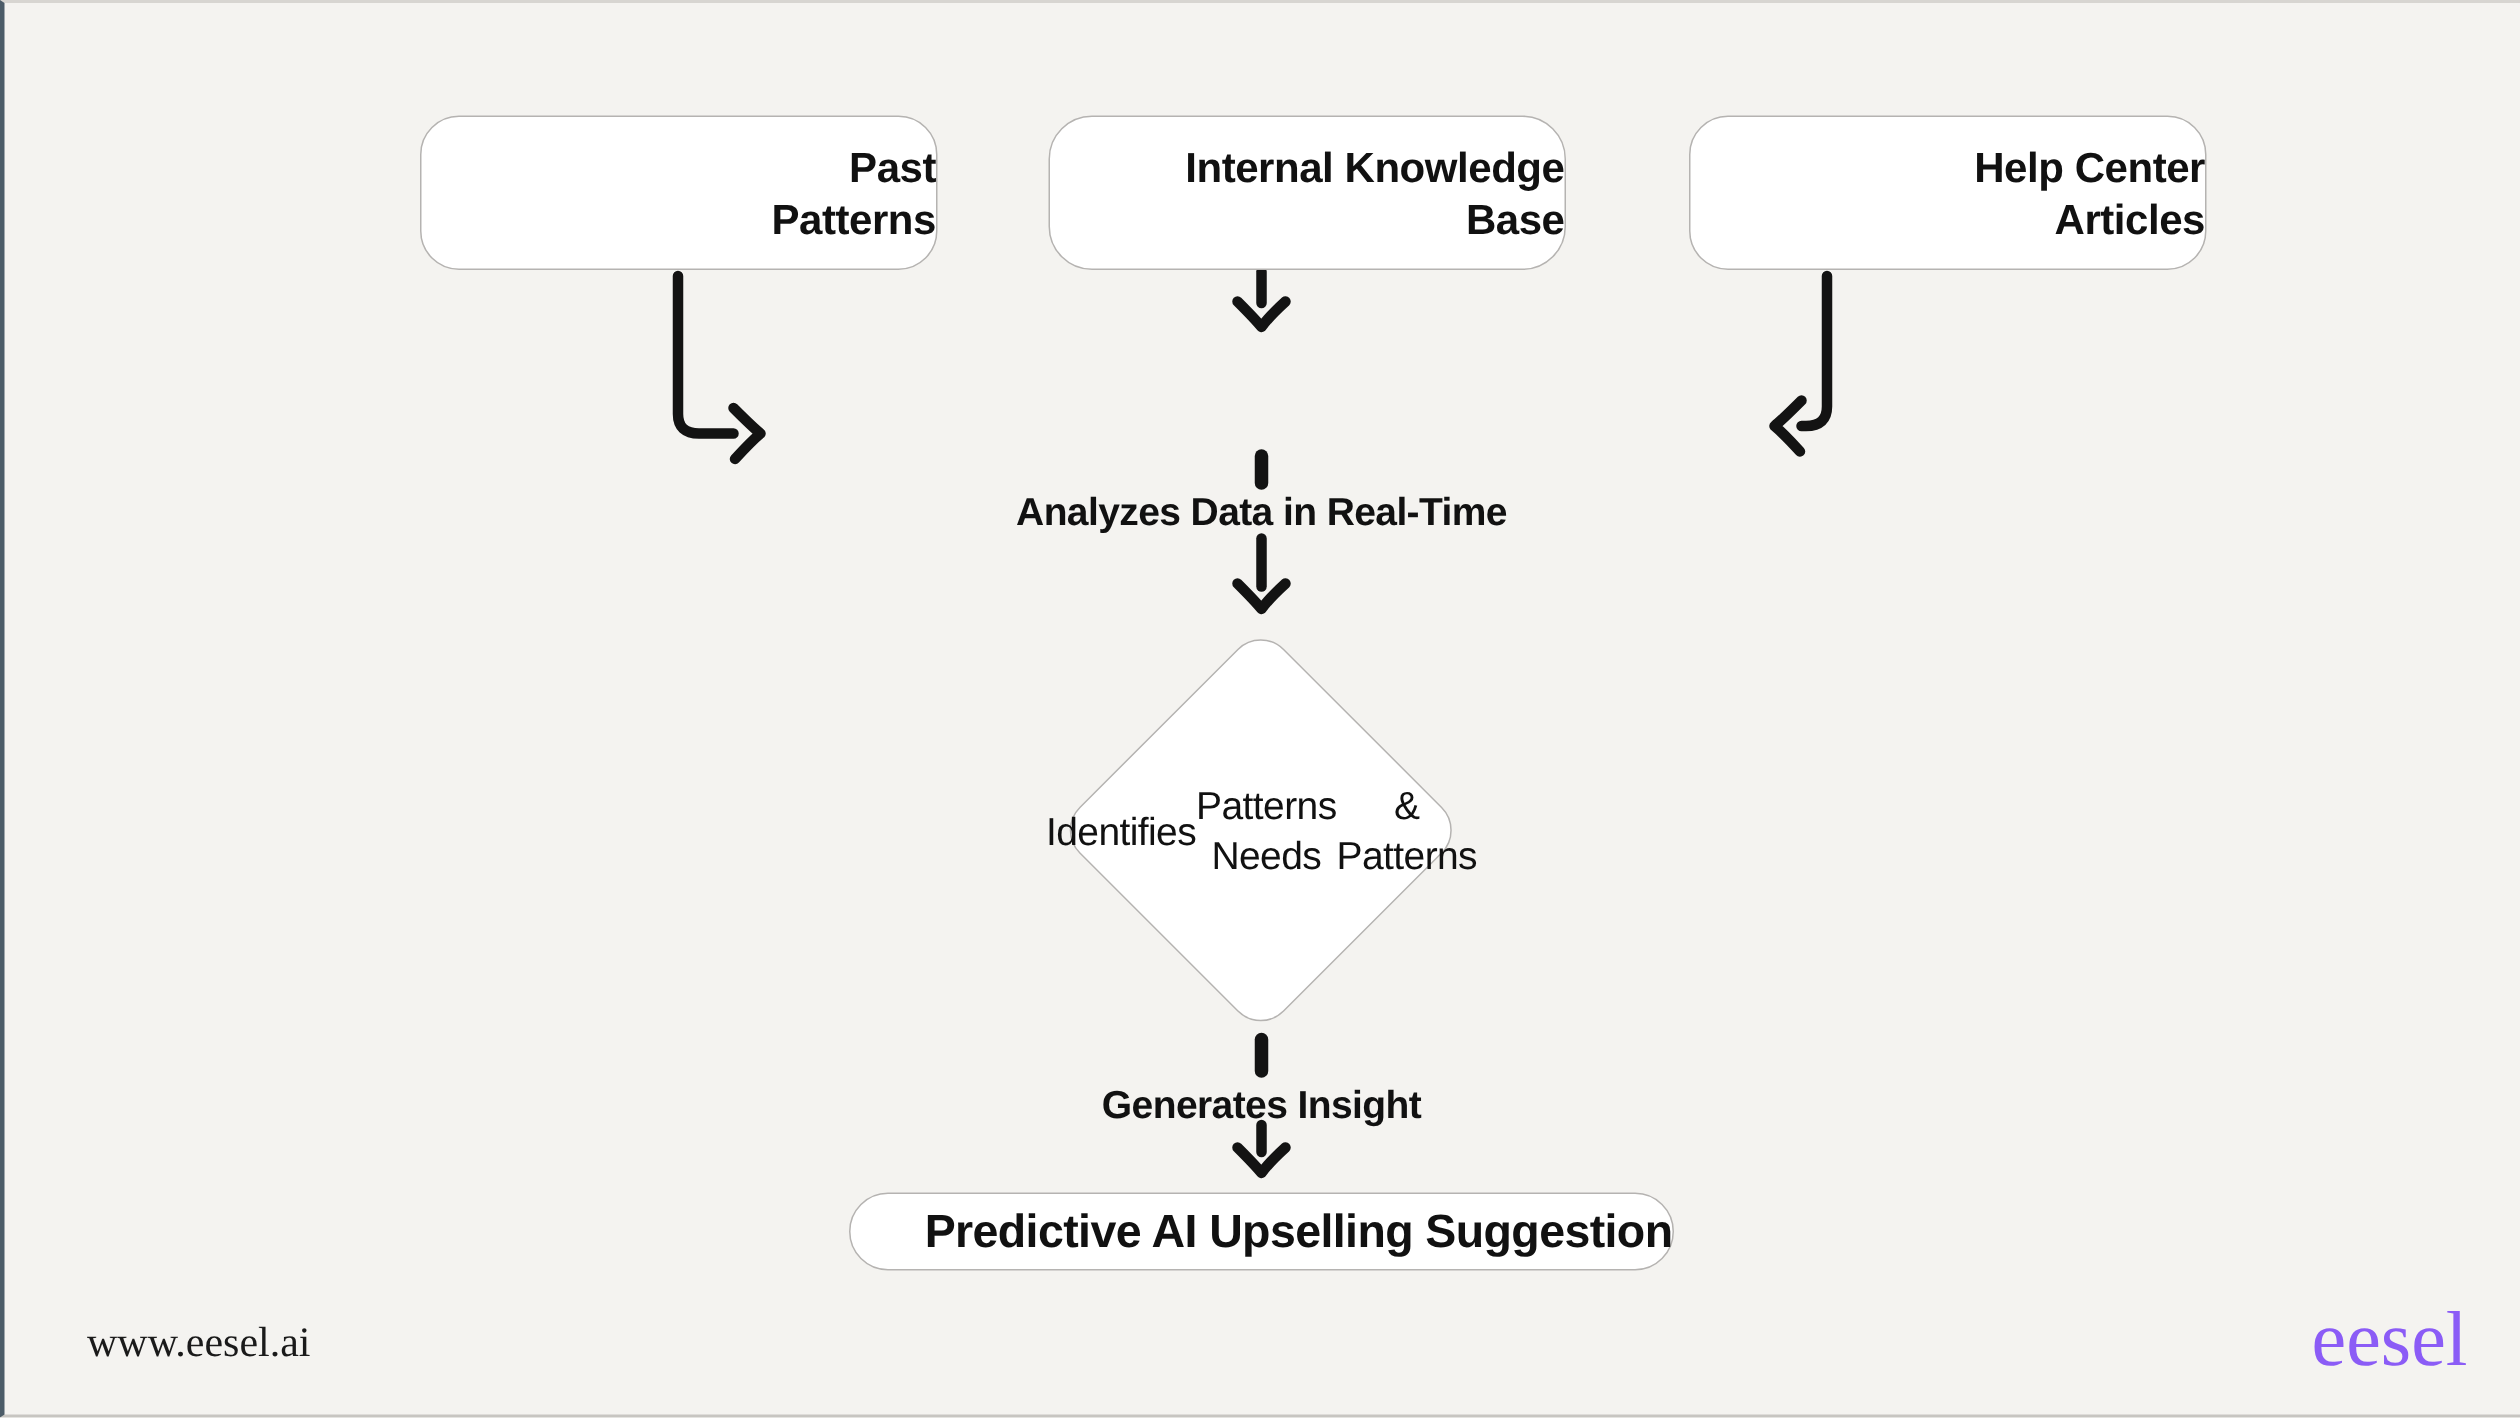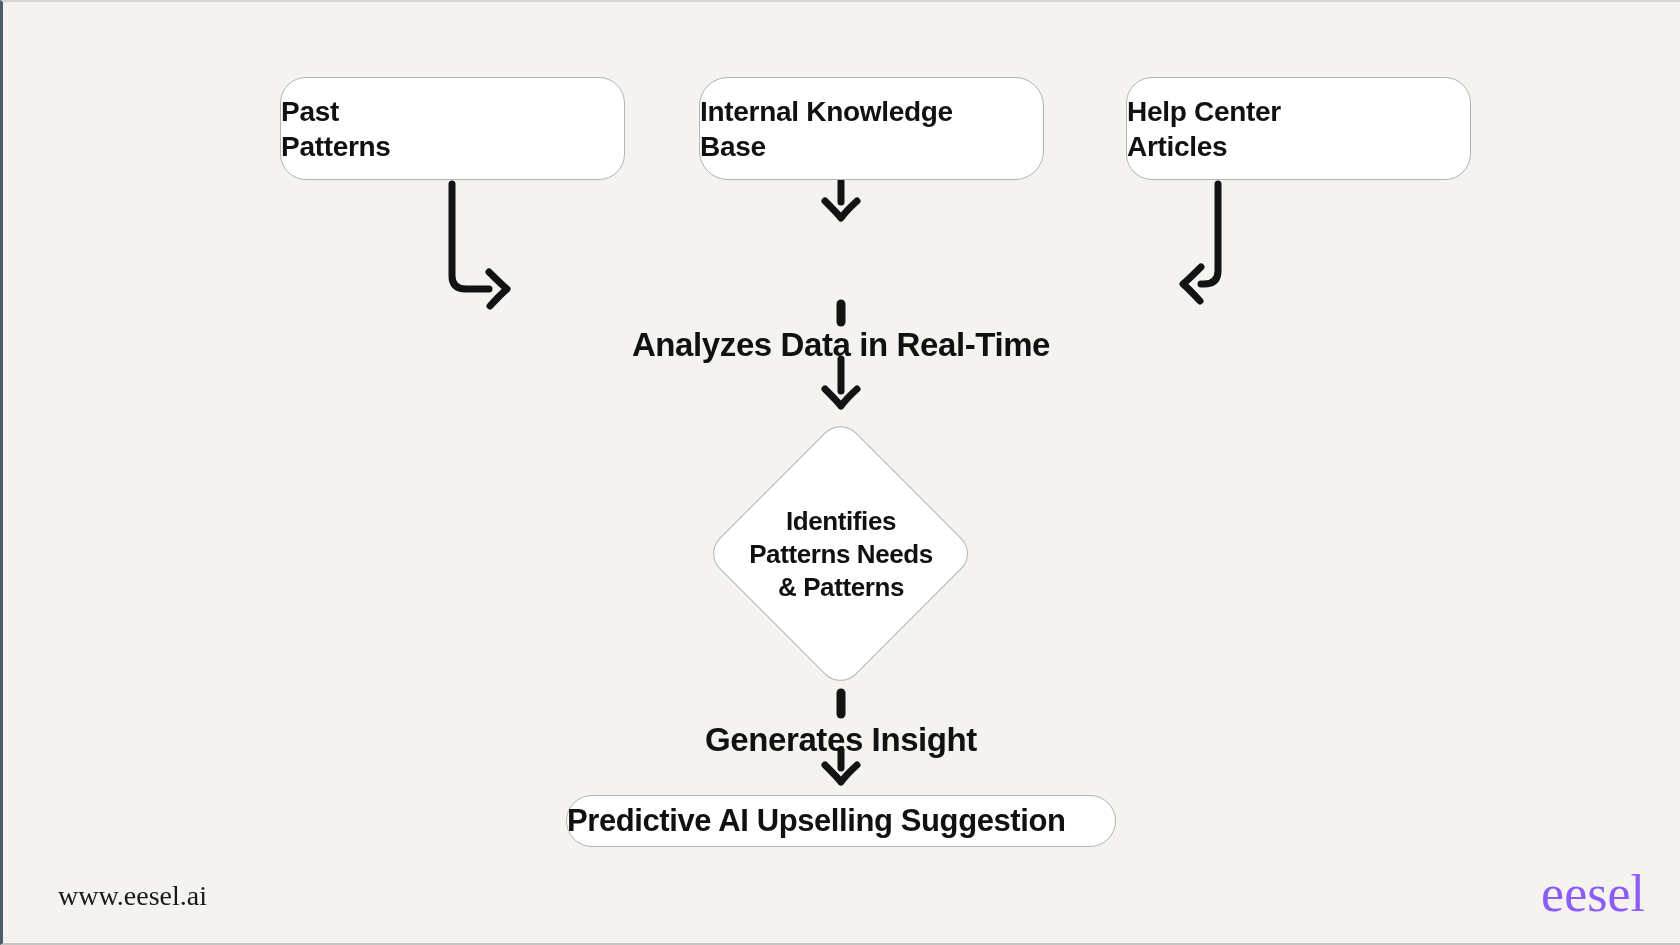--- a/index.html
+++ b/index.html
@@ -20,21 +20,21 @@
     font-family: "Liberation Sans", sans-serif;
     color: #111111;
   }
   .node {
     position: absolute;
     background: #ffffff;
     border: 1.5px solid #b5b3b1;
     box-sizing: border-box;
     display: flex;
     flex-direction: column;
-    align-items: flex-start;
+    align-items: flex-end;
     justify-content: center;
     text-align: center;
   }
   .source-box {
     top: 75px;
     width: 345px;
     height: 103px;
     border-radius: 26px;
     font-size: 28px;
     font-weight: 700;
@@ -56,21 +56,21 @@
     color: #ffffff;
     font-size: 30px;
     font-weight: 700;
     letter-spacing: -0.3px;
   }
   .flow-label {
     position: absolute;
     left: 538px;
     width: 600px;
     text-align: center;
-    font-size: 33px;
+    font-size: 26px;
     font-weight: 700;
     letter-spacing: -0.4px;
   }
   .label-analyzes { top: 324px; }
   .label-generates { top: 719px; }
   .diamond-wrap {
     position: absolute;
     left: 701px;
     top: 415px;
     width: 274px;
@@ -85,26 +85,26 @@
     background: #ffffff;
     border: 1.5px solid #b5b3b1;
     border-radius: 22px;
     box-sizing: border-box;
     transform: rotate(45deg);
   }
   .diamond-text {
     position: absolute;
     inset: 0;
     display: flex;
-    flex-direction: column;
+    flex-direction: row;
     align-items: center;
     justify-content: center;
     text-align: center;
     font-size: 26px;
-    font-weight: 700;
+    font-weight: 400;
     line-height: 33px;
     letter-spacing: -0.4px;
   }
   .diamond-text .line { display: block; }
   .result-box {
     left: 563px;
     top: 793px;
     width: 550px;
     height: 52px;
     border-radius: 32px;

